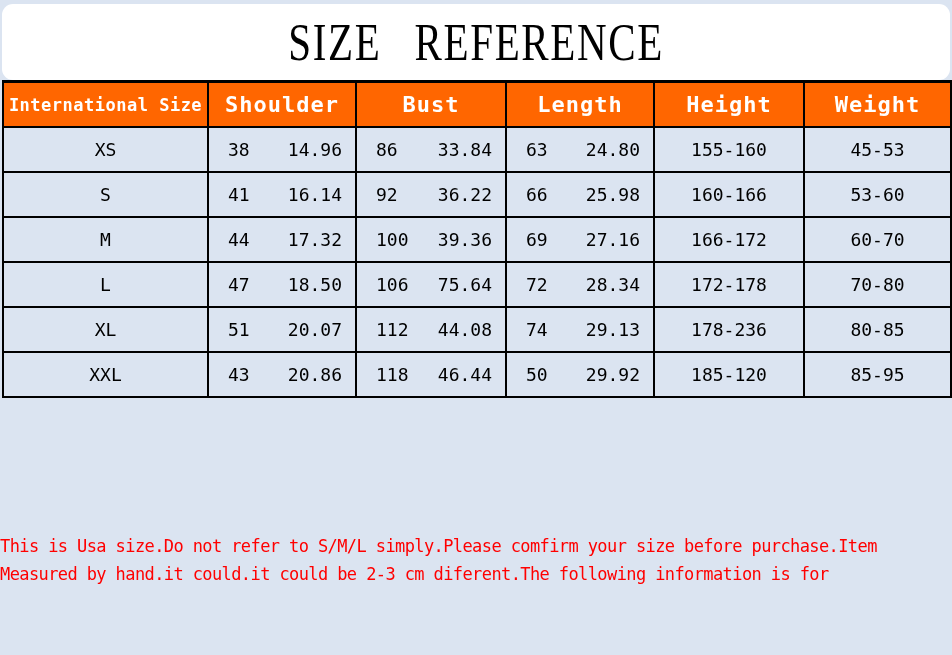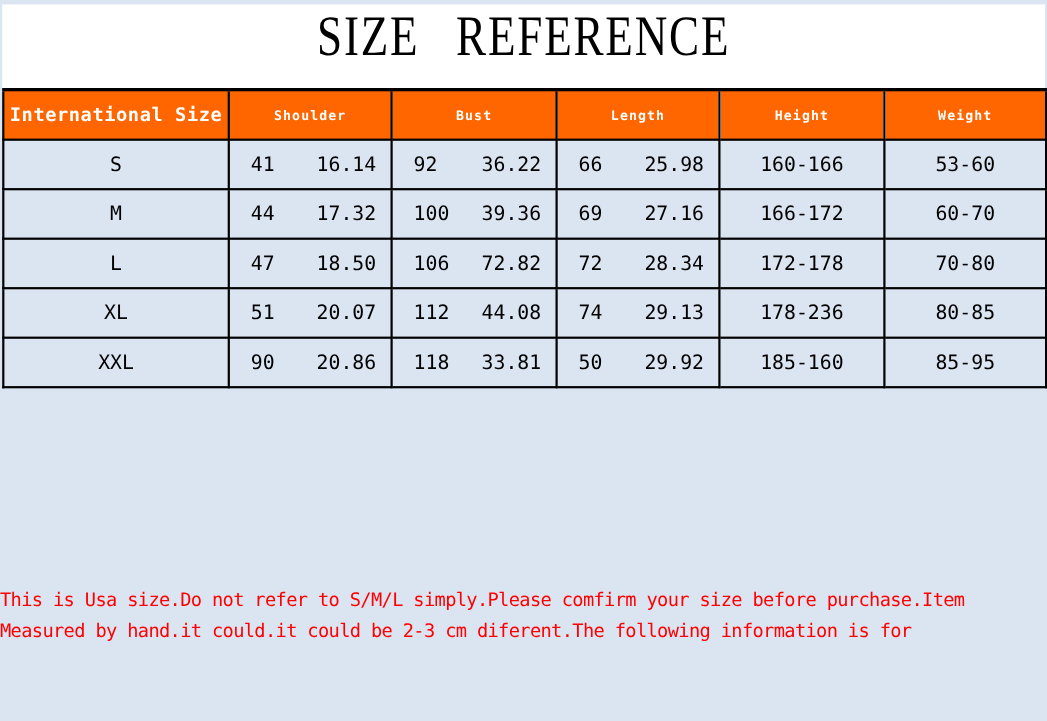--- a/index.html
+++ b/index.html
@@ -11,21 +11,21 @@
     font-family: "DejaVu Sans Mono", monospace;
     color: var(--cell_text, #000000);
   }
 
   
   .title-band {
     position: absolute;
     left: 2px; top: 4px;
     width: 948px; height: 76px;
     background: var(--title_bg, #ffffff);
-    display: flex; justify-content: center;
+    display: flex; align-items: center; justify-content: center; border-radius: 11px;
   }
   .title {
     margin: 0;
     font-family: "Liberation Serif", "DejaVu Serif", serif;
     font-weight: normal;
     font-size: 50px;
     letter-spacing: 2px;
     word-spacing: 26px;
     white-space: nowrap;
     transform: scale(0.82, 1.04);
@@ -51,21 +51,21 @@
     text-align: center;
     vertical-align: middle;
     overflow: hidden;
     white-space: nowrap;
   }
   .header-row th {
     background: var(--header_bg, #ff6600);
     color: var(--header_text, #ffffff);
     font-weight: bold;
     letter-spacing: 1px;
-    font-size: 12px;
+    font-size: 22px;
   }
   .header-row th.intl {
     font-size: 17px;
     letter-spacing: 0.5px;
   }
   .pair {
     display: flex;
     justify-content: space-between;
     align-items: center;
     padding: 0 13px 0 19px;
@@ -105,20 +105,43 @@
       <th class="intl">International Size</th>
       <th>Shoulder</th>
       <th>Bust</th>
       <th>Length</th>
       <th>Height</th>
       <th>Weight</th>
     </tr>
   </thead>
   <tbody>
 
+    <tr>
+      <td>XS</td>
+      <td>
+          <div class="pair">
+            <span>38</span>
+            <span>14.96</span>
+          </div>
+        </td>
+      <td>
+          <div class="pair">
+            <span>86</span>
+            <span>33.84</span>
+          </div>
+        </td>
+      <td>
+          <div class="pair">
+            <span>63</span>
+            <span>24.80</span>
+          </div>
+        </td>
+      <td>155-160</td>
+      <td>45-53</td>
+    </tr>
 
     <tr>
       <td>S</td>
       <td>
           <div class="pair">
             <span>41</span>
             <span>16.14</span>
           </div>
         </td>
       <td>
@@ -165,21 +188,21 @@
       <td>L</td>
       <td>
           <div class="pair">
             <span>47</span>
             <span>18.50</span>
           </div>
         </td>
       <td>
           <div class="pair">
             <span>106</span>
-            <span>72.82</span>
+            <span>75.64</span>
           </div>
         </td>
       <td>
           <div class="pair">
             <span>72</span>
             <span>28.34</span>
           </div>
         </td>
       <td>172-178</td>
       <td>70-80</td>
@@ -206,37 +229,37 @@
           </div>
         </td>
       <td>178-236</td>
       <td>80-85</td>
     </tr>
 
     <tr>
       <td>XXL</td>
       <td>
           <div class="pair">
-            <span>90</span>
+            <span>43</span>
             <span>20.86</span>
           </div>
         </td>
       <td>
           <div class="pair">
             <span>118</span>
-            <span>33.81</span>
+            <span>46.44</span>
           </div>
         </td>
       <td>
           <div class="pair">
             <span>50</span>
             <span>29.92</span>
           </div>
         </td>
-      <td>185-160</td>
+      <td>185-120</td>
       <td>85-95</td>
     </tr>
 
   </tbody>
 </table>
 
 <div class="note">
   <div>This is Usa size.Do not refer to S/M/L simply.Please comfirm your size before purchase.Item</div>
   <div>Measured by hand.it could.it could be 2-3 cm diferent.The following information is for</div>
 </div>

